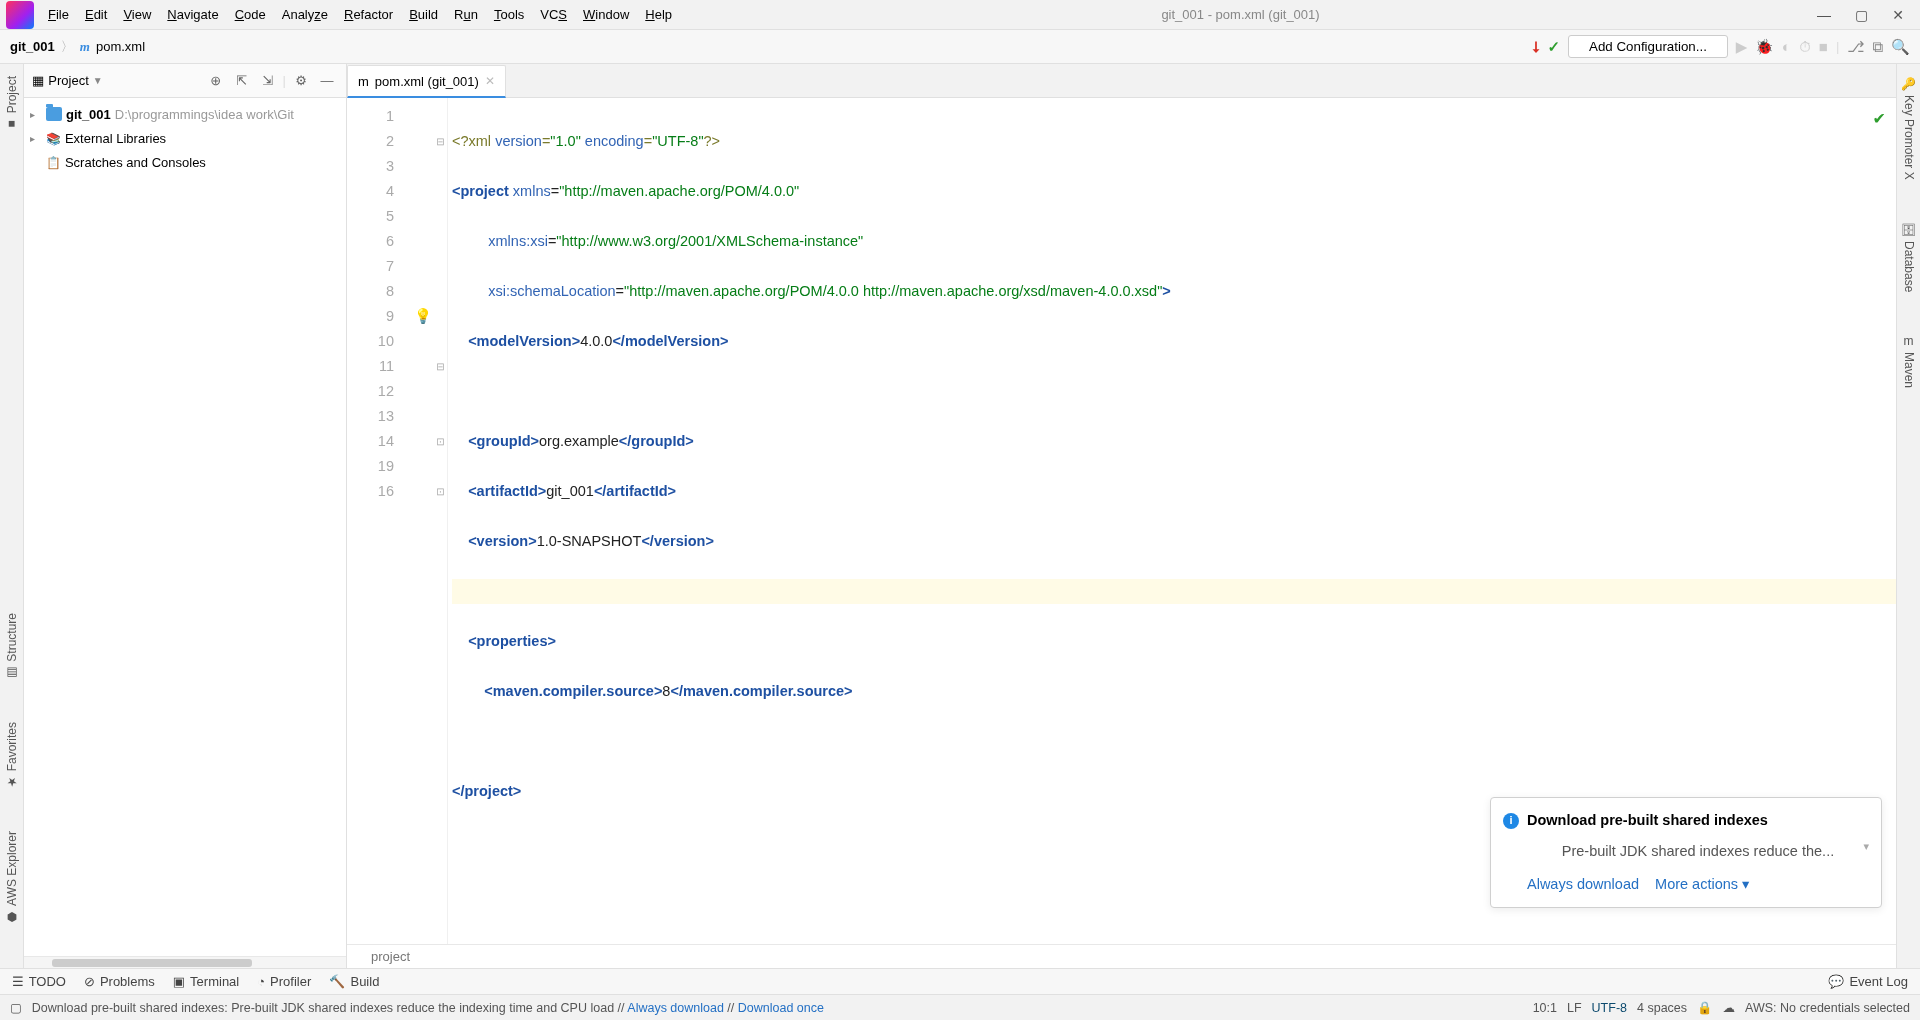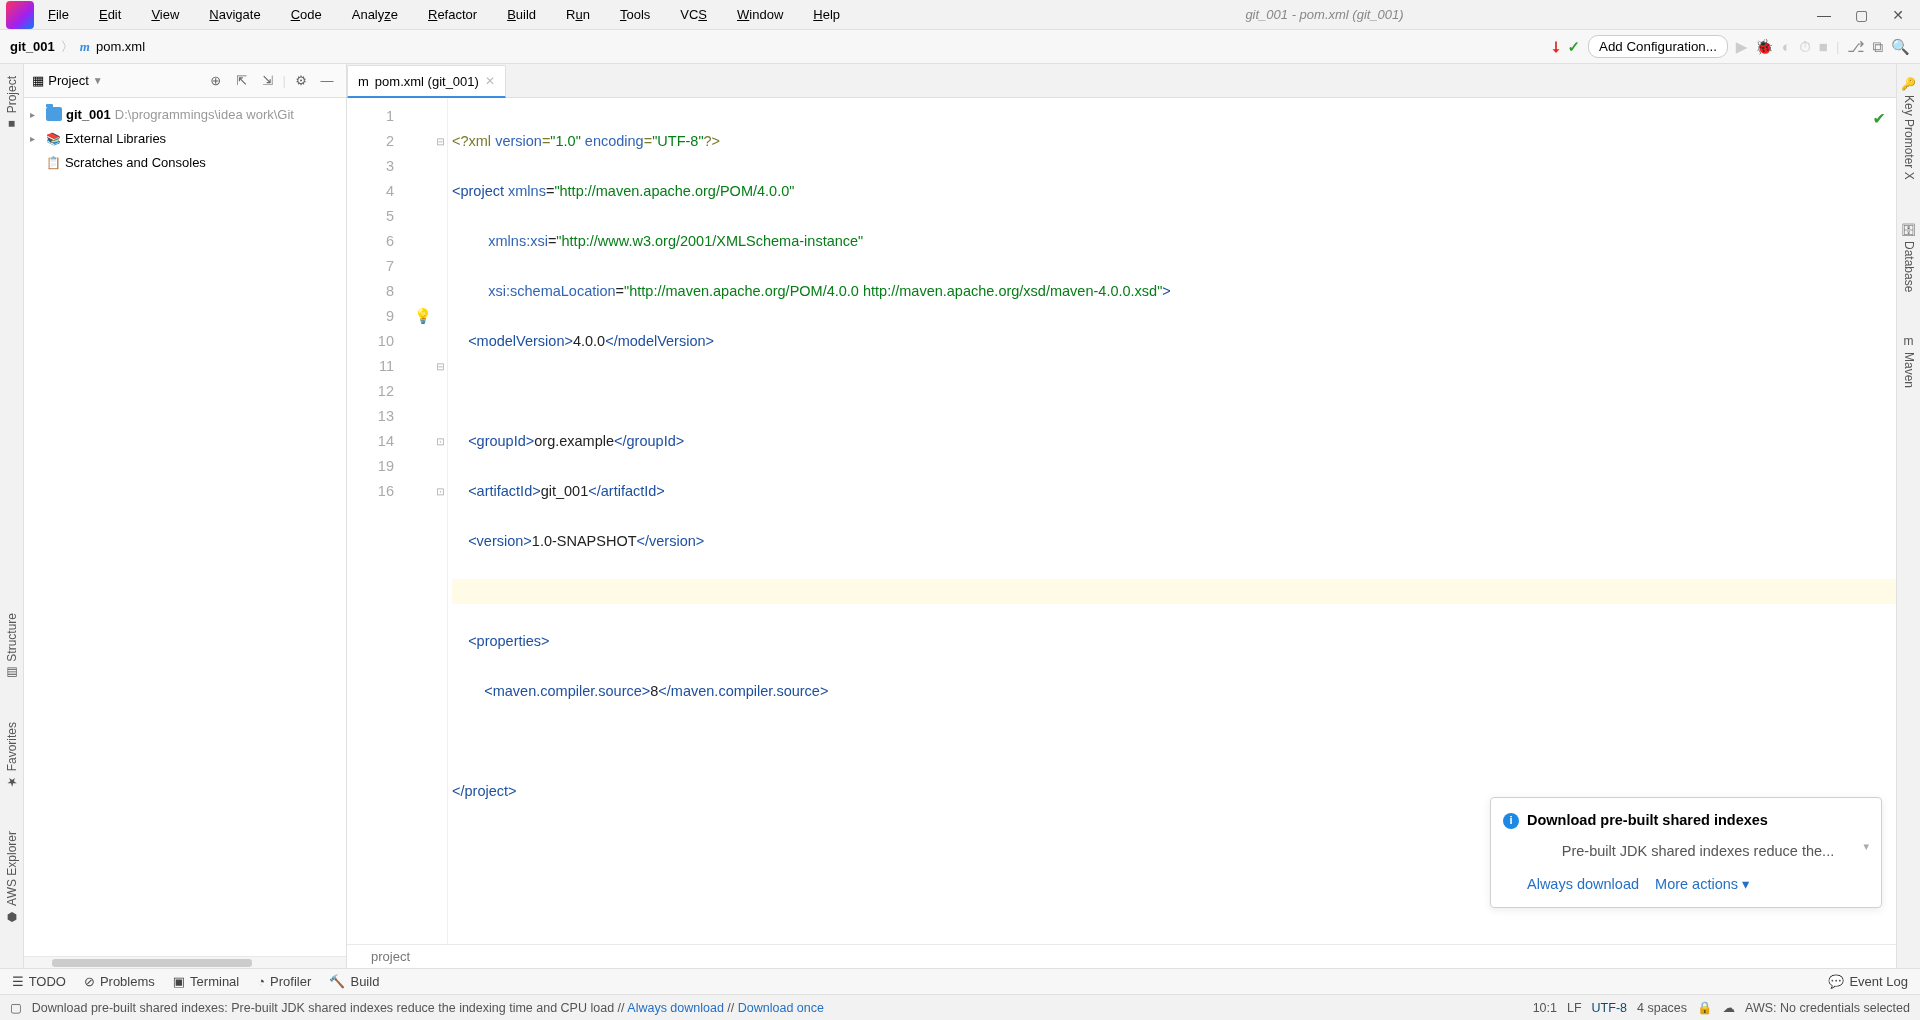--- a/index.html
+++ b/index.html
@@ -1,31 +1,31 @@
 <!DOCTYPE html>
 <html><head>
 <meta charset="utf-8">
 <style>
 * { margin: 0; padding: 0; box-sizing: border-box; font-family: "Segoe UI", Arial, sans-serif; }
 body { width: 1920px; height: 1020px; overflow: hidden; background: #fff; font-size: 13px; color: #000; }
 
 .titlebar { height: 30px; display: flex; align-items: center; background: #f2f2f2; border-bottom: 1px solid #e0e0e0; }
 .titlebar .logo { width: 28px; height: 28px; margin: 0 6px; background: linear-gradient(135deg,#fe315d,#a020f0 60%,#087cfa); border-radius: 4px; }
-.titlebar .menus { display: flex; gap: 14px; }
+.titlebar .menus { display: flex; gap: 0; }
 .titlebar .menus span { padding: 4px 8px; cursor: default; }
 .titlebar .menus span u { text-decoration: underline; }
-.titlebar .title { flex: 1; text-align: center; color: #888; font-style: italic; }
+.titlebar .title { flex: 1; text-align: center; color: #888; }
 .titlebar .winbtns { display: flex; gap: 24px; padding: 0 16px; font-size: 14px; color: #555;}
 
 .navbar { height: 34px; display: flex; align-items: center; background: #f7f7f7; border-bottom: 1px solid #e0e0e0; padding: 0 10px; }
 .navbar .crumb { display: flex; align-items: center; gap: 6px; }
 .navbar .crumb .sep { color: #aaa; }
 .navbar .m-icon { color: #3a8de0; font-weight: bold; font-style: italic; font-family: serif; }
 .navbar .right { margin-left: auto; display: flex; align-items: center; gap: 8px; }
-.addconfig { border: 1px solid #ccc; background: #fff; border-radius: 10px; padding: 3px 10px; }
+.addconfig { border: 1px solid #ccc; background: #fff; border-radius: 3px; padding: 3px 20px; }
 .tb-icon { color: #888; font-size: 15px; }
 .tb-icon.disabled { color: #ccc; }
 
 .body { display: flex; height: calc(100% - 30px - 34px - 26px - 26px); }
 
 .left-gutter, .right-gutter { width: 24px; background: #f2f2f2; border-right: 1px solid #e0e0e0; display: flex; flex-direction:column; align-items:center; padding-top:6px; gap: 30px;}
 .right-gutter { border-right: none; border-left: 1px solid #e0e0e0; }
 .vtab { writing-mode: vertical-rl; font-size: 12px; color: #555; padding: 6px 2px; display:flex; align-items:center; gap:4px; }
 .vtab.left { transform: rotate(180deg); }
 
@@ -50,21 +50,21 @@
 .tab { height:33px; display:flex; align-items:center; padding:0 10px; gap:6px; background:#fff; border:1px solid #e0e0e0; border-bottom:2px solid #3a8de0; border-top-left-radius:2px; border-top-right-radius:2px; margin-bottom:-1px; }
 .tab .close { color:#bbb; font-size:12px; }
 .editor-body { flex:1; display:flex; font-family: "JetBrains Mono", Consolas, monospace; font-size: 14.5px; line-height:25px; position:relative; }
 .gutter-col { width:65px; text-align:right; color:#aaa; padding:6px 18px 0 0; user-select:none; background:#fff;}
 .fold-col { width:14px; padding-top:6px; color:#aaa; font-size:10px; text-align:center; background:#fff; border-right:1px solid #f0f0f0;}
 .icon-col { width:22px; padding-top:6px; text-align:center; background:#fff;}
 .bulb { color:#f2a100; }
 .code-col { flex:1; padding:6px 0 0 4px; white-space:pre; overflow:hidden; }
 .code-col .ln { height:25px; }
 .hl-line { background:#fffbe6; }
-.tag { color:#1e50a2; }
+.tag { color:#1e50a2;font-weight:bold; }
 .attr { color:#3264b4; }
 .str { color:#067d17; }
 .pi { color:#7a7a2b; }
 .txt { color:#222; }
 .check-mark { position:absolute; top:8px; right:10px; color:#2e9e2e; font-size:16px;}
 
 .breadcrumb-bar { height:24px; border-top:1px solid #e8e8e8; padding-left:24px; color:#777; display:flex; align-items:center; background:#fff;}
 
 .notif { position:absolute; right:14px; bottom:36px; width:392px; background:#fff; border:1px solid #d0d0d0; border-radius:4px; padding:10px 12px; box-shadow:0 2px 8px rgba(0,0,0,.08); }
 .notif .n-title { font-weight:600; display:flex; align-items:center; gap:8px;}

